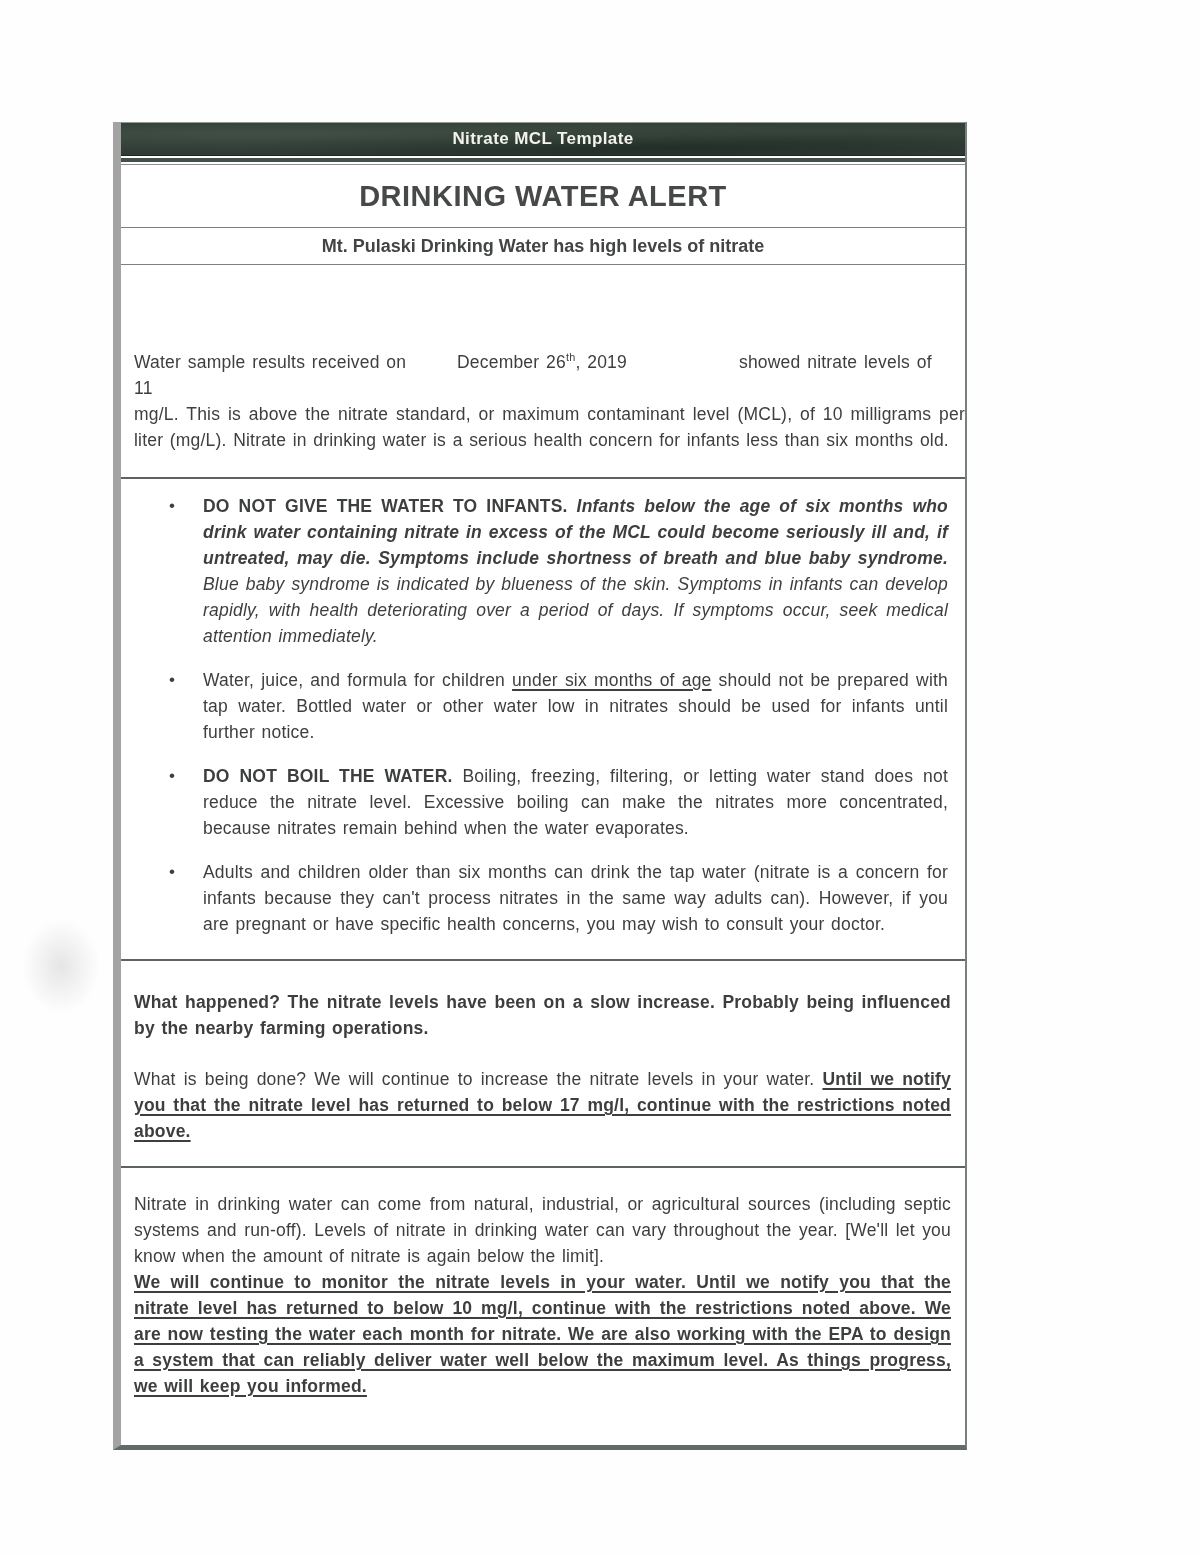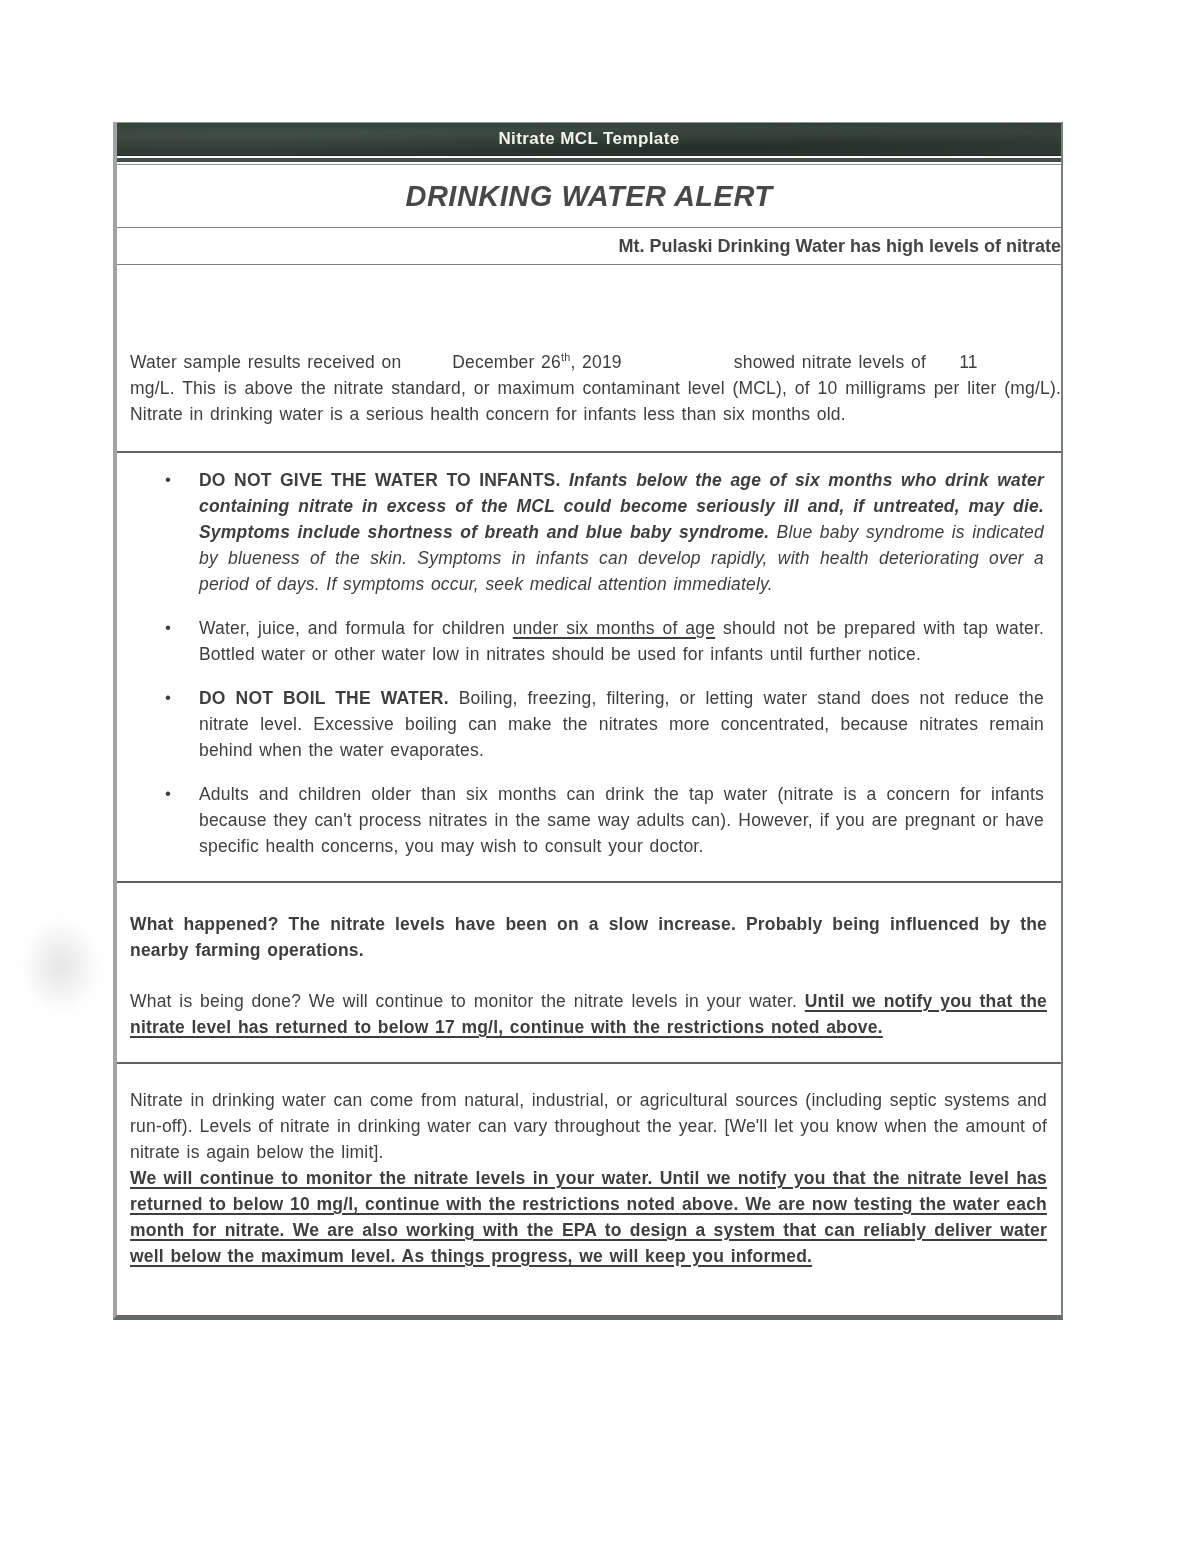--- a/index.html
+++ b/index.html
@@ -5,24 +5,24 @@
   html,body{margin:0;padding:0;background:#ffffff;}
   .canvas{
     position:relative;
     width:1200px;height:1554px;
     background:#fefefe;
     font-family:"Liberation Sans", sans-serif;
     color:#3d3f3e;
     overflow:hidden;
   }
   .doc{
-    position:absolute;left:113px;top:122px;width:950px;
+    position:absolute;left:113px;top:122px;width:854px;
     box-sizing:border-box;
     background:#fff;
-    border-left:4px solid #a3a3a3;
+    border-left:8px solid #a3a3a3;
     border-right:2px solid #77817b;
     border-bottom:5px solid #636b66;
   }
   
   .titlebar{
     height:34px;
     display:flex;align-items:center;justify-content:center;
     background:
       radial-gradient(ellipse at 18% 35%, rgba(86,104,94,.45), transparent 60%),
       radial-gradient(ellipse at 62% 70%, rgba(12,22,16,.40), transparent 55%),
@@ -36,22 +36,22 @@
   
   .bar-sep{
     height:9px;
     background:linear-gradient(#ffffff 0 2px, #44514a 2px 6px, #ffffff 6px 8px, #8d938f 8px 9px);
   }
   .cell{border-top:1px solid #7d827f;}
   .cell.first{border-top:none;}
   .cell.heavy{border-top:2px solid #5d635f;}
 
   .c-title{min-height:62px;display:flex;align-items:center;justify-content:center;}
-  .c-title h1{margin:0;font-size:29px;font-weight:bold;color:#474948;letter-spacing:.5px;font-style:italic;}
-  .c-subtitle{min-height:36px;display:flex;align-items:center;justify-content:flex-end;}
+  .c-title h1{margin:0;font-size:29px;font-weight:bold;color:#474948;letter-spacing:.5px;}
+  .c-subtitle{min-height:36px;display:flex;align-items:center;justify-content:center;}
   .c-subtitle h2{margin:0;font-size:18px;font-weight:bold;color:#434544;}
 
   .bodytext{
     font-size:17.5px;line-height:26px;
     letter-spacing:.2px;word-spacing:1.5px;
     text-align:justify;margin:0;
   }
   .c-intro{padding:84px 0 24px 13px;}
   .c-whatdo{padding:6px 13px 7px 13px;}
   .c-whatdo h3{margin:0;font-size:17.5px;font-weight:bold;color:#3b3d3c;}
@@ -122,21 +122,21 @@
         <p class="bodytext"><span class="b">DO NOT BOIL THE WATER. </span><span>Boiling, freezing, filtering, or letting water stand does not reduce the nitrate level. Excessive boiling can make the nitrates more concentrated, because nitrates remain behind when the water evaporates.</span></p>
       </div>
       <div class="bullet">
         <span class="dot">•</span>
         <p class="bodytext"><span>Adults and children older than six months can drink the tap water (nitrate is a concern for infants because they can't process nitrates in the same way adults can). However, if you are pregnant or have specific health concerns, you may wish to consult your doctor.</span></p>
       </div>
     </div>
 
     <div class="cell heavy c-happened">
       <p class="bodytext para"><span class="b">What happened? The nitrate levels have been on a slow increase. Probably being influenced by the nearby farming operations.</span></p>
-      <p class="bodytext para"><span>What is being done? We will continue to monitor the nitrate levels in your water. </span><span class="b u">Until we notify you that the nitrate level has returned to below 17 mg/l, continue with the restrictions noted above.</span></p>
+      <p class="bodytext para"><span>What is being done? We will continue to increase the nitrate levels in your water. </span><span class="b u">Until we notify you that the nitrate level has returned to below 17 mg/l, continue with the restrictions noted above.</span></p>
     </div>
 
     <div class="cell heavy c-more">
       <p class="bodytext para">Nitrate in drinking water can come from natural, industrial, or agricultural sources (including septic systems and run-off). Levels of nitrate in drinking water can vary throughout the year. [We'll let you know when the amount of nitrate is again below the limit].</p>
       <p class="bodytext para"><span class="b u">We will continue to monitor the nitrate levels in your water. Until we notify you that the nitrate level has returned to below 10 mg/l, continue with the restrictions noted above. We are now testing the water each month for nitrate. We are also working with the EPA to design a system that can reliably deliver water well below the maximum level. As things progress, we will keep you informed.</span></p>
     </div>
 
   </div>
 </div>
 

